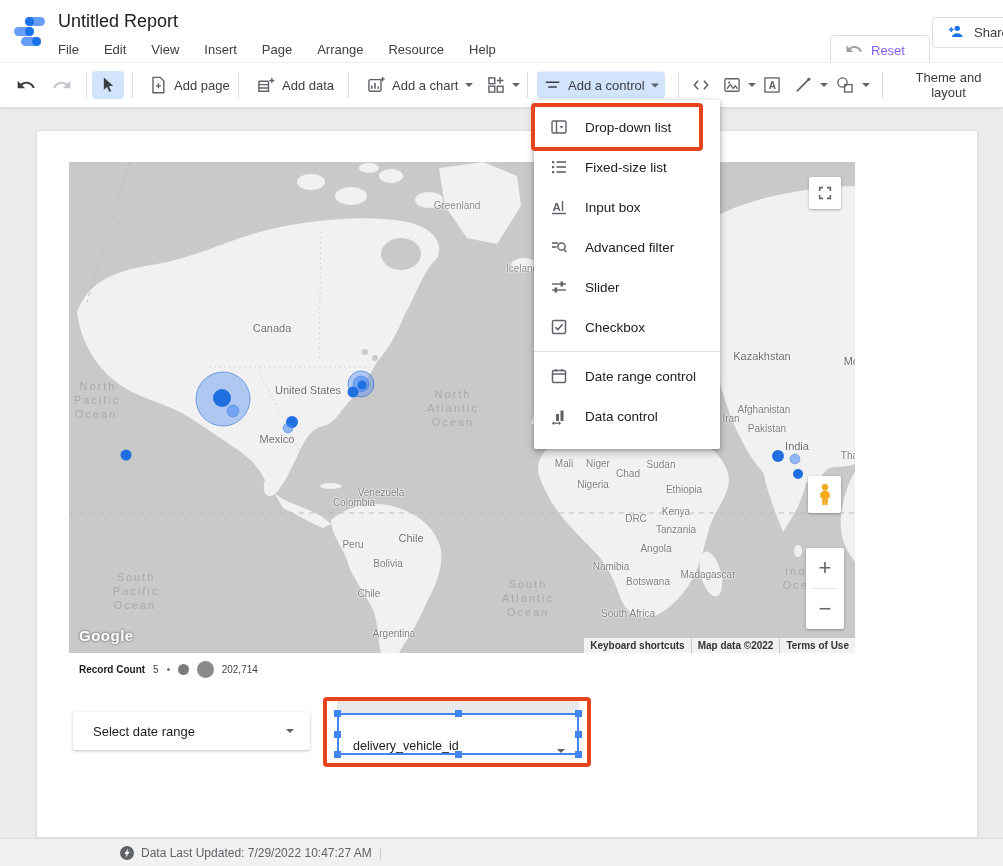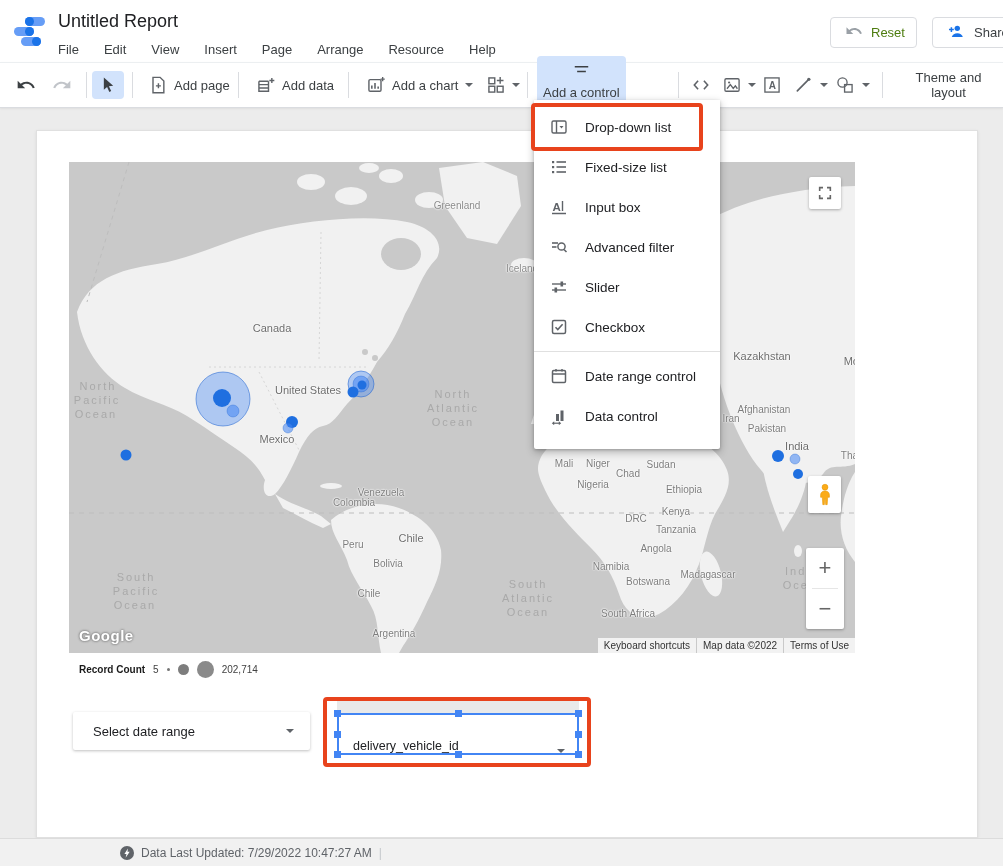--- a/index.html
+++ b/index.html
@@ -11,29 +11,29 @@
   .pill.p1{left:13px;top:3px;}
   .pill.p2{left:2px;top:13px;}
   .pill.p3{left:9px;top:23px;}
   .pill .dot{position:absolute;width:9px;height:9px;border-radius:50%;background:#1a73e8;top:0;}
   .p1 .dot{left:0;} .p2 .dot{right:0;} .p3 .dot{right:0;}
   .rpt-title{position:absolute;left:58px;top:11px;font-size:18px;color:#202124;}
   .menubar{position:absolute;left:58px;top:42px;display:flex;gap:25px;font-size:13px;color:#3c4043;}
   .menubar span{cursor:default;}
   .hdr-actions button{display:flex;align-items:center;gap:8px;background:#fff;border:1px solid #dadce0;
        border-radius:4px;height:31px;font-size:13px;font-family:inherit;padding:0 14px;}
-  .reset-btn{position:absolute;left:830px;top:17px;width:87px;color:#4d7c0f;}
+  .reset-btn{position:absolute;left:830px;top:35px;width:100px;color:#8b5cf6;}
   .share-btn{position:absolute;left:932px;top:17px;width:108px;color:#3c4043;}
   .toolbar{position:absolute;left:0;top:62px;width:1003px;height:44px;background:#fff;
        border-top:1px solid #eceff1;border-bottom:1px solid #dadce0;box-shadow:0 1px 2px rgba(0,0,0,0.06);}
   .tb{position:absolute;top:50%;transform:translateY(-50%);display:flex;align-items:center;gap:6px;
       font-size:13px;color:#3c4043;background:transparent;border:none;font-family:inherit;padding:4px 6px;border-radius:4px;}
   .tb svg{display:block;}
   .tbsep{position:absolute;top:9px;width:1px;height:26px;background:#dadce0;}
-  .tb.active{background:#d2e3fc;flex-direction:column;}
+  .tb.active{background:#d2e3fc;}
   .cdown{width:0;height:0;border-left:4px solid transparent;border-right:4px solid transparent;border-top:4.5px solid #5f6368;}
   .workspace{position:absolute;left:0;top:107px;width:1003px;height:731px;}
   .canvas{position:absolute;left:36px;top:23px;width:942px;height:708px;background:#fff;
           border:1px solid #e0e0e0;box-sizing:border-box;box-shadow:0 1px 3px rgba(0,0,0,0.08);}
   
   .map{position:absolute;left:32px;top:31px;width:786px;height:491px;background:#c9c9c9;overflow:hidden;}
   .map svg.land{position:absolute;left:0;top:0;}
   .map-label{position:absolute;transform:translate(-50%,-50%);white-space:nowrap;color:#7e7e7e;
              text-shadow:0 0 2px #fff,0 0 2px #fff,0 0 1px #fff;pointer-events:none;}
   .map-label.country{font-size:11px;color:#6d6d6d;}
@@ -46,21 +46,21 @@
   .map-btn{position:absolute;background:#fff;box-shadow:0 1px 3px rgba(0,0,0,0.3);display:flex;align-items:center;justify-content:center;cursor:pointer;}
   .fullscreen-btn{left:740px;top:15px;width:32px;height:32px;border-radius:2px;}
   .pegman-btn{left:739px;top:314px;width:33px;height:37px;border-radius:2px;}
   .zoomctl{position:absolute;left:737px;top:386px;width:38px;height:81px;background:#fff;
            box-shadow:0 1px 3px rgba(0,0,0,0.3);border-radius:2px;display:flex;flex-direction:column;}
   .zoomctl button{flex:1;border:none;background:none;font-size:22px;color:#666;font-family:inherit;cursor:pointer;line-height:1;}
   .zoomctl .zdiv{height:1px;background:#e6e6e6;margin:0 6px;}
   .glogo{position:absolute;left:10px;top:465px;font-size:15px;font-weight:bold;color:#fff;letter-spacing:0.5px;
          text-shadow:0 0 2px #8a8a8a,0 0 2px #8a8a8a,0 0 3px #8a8a8a;}
   .attrib{position:absolute;right:0;bottom:0;display:flex;font-size:10px;color:#333;}
-  .attrib span{background:rgba(255,255,255,0.75);padding:2px 6px;margin-left:1px;}
+  .attrib span{background:rgba(255,255,255,0.75);padding:2px 6px;margin-left:1px;font-weight:bold;}
   
   .legend{position:absolute;left:42px;top:530px;display:flex;align-items:center;gap:8px;font-size:10px;color:#424242;}
   .legend .lt{font-weight:bold;color:#1a1a1a;font-size:10px;}
   .ldot{border-radius:50%;background:#757575;display:inline-block;}
   .ldot.d1{width:3px;height:3px;}
   .ldot.d2{width:11px;height:11px;background:#7d7d7d;}
   .ldot.d3{width:17px;height:17px;background:#8a8a8a;}
   
   .date-ctl{position:absolute;left:36px;top:581px;width:237px;height:38px;background:#fff;border-radius:2px;
             box-shadow:0 1px 3px rgba(0,0,0,0.25);display:flex;align-items:center;font-size:13px;color:#202124;

